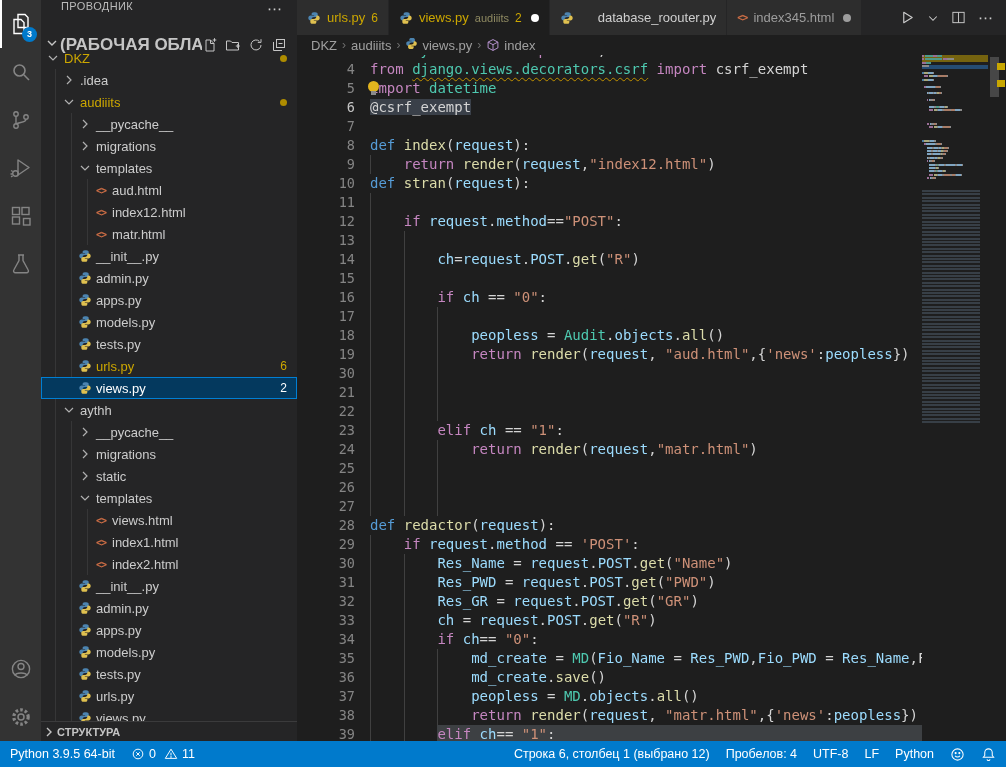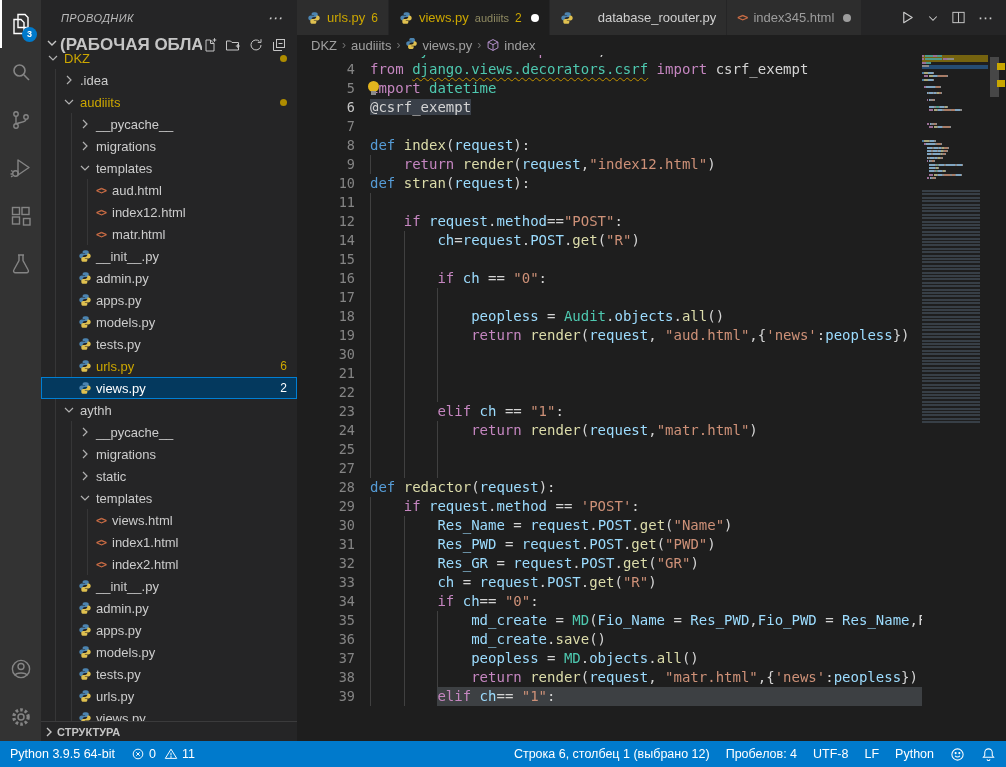--- a/index.html
+++ b/index.html
@@ -10,22 +10,22 @@
                display:flex;flex-direction:column;align-items:center;z-index:5;}
   .ab-item{width:41px;height:48px;display:flex;align-items:center;justify-content:center;
            position:relative;color:#858585;}
   .ab-item.active{color:#ffffff;box-shadow:inset 2px 0 0 #ffffff;}
   .ab-badge{position:absolute;right:4px;bottom:6px;background:#007acc;color:#fff;border-radius:50%;
             width:15px;height:15px;font-size:9px;line-height:15px;text-align:center;font-weight:bold;}
   .ab-spacer{flex:1;}
   
   .sidebar{position:absolute;left:41px;top:0;width:256px;bottom:26px;background:#252526;
            color:#cccccc;overflow:hidden;z-index:4;}
-  .sb-title{height:35px;display:flex;align-items:center;padding:0 14px 0 20px;font-size:11px;
-            color:#bbbbbb;letter-spacing:.4px;font-style:italic;}
+  .sb-title{height:35px;display:flex;align-items:flex-start;padding:0 14px 0 20px;font-size:11px;
+            color:#bbbbbb;letter-spacing:.4px;}
   .sb-title .more{margin-left:auto;color:#cccccc;font-size:15px;letter-spacing:1px;cursor:pointer;}
   .sb-section{height:19px;display:flex;padding:0 10px 0 3px;font-size:17px;
               font-weight:bold;color:#c5c5c5;gap:0;}
   .sb-section .ws-label{white-space:nowrap;overflow:hidden;}
   .sb-actions{margin-left:auto;display:flex;gap:7px;align-items:center;}
   .sb-actions svg{display:block;}
   .tree{position:absolute;top:53px;left:0;right:0;bottom:19px;overflow:hidden;}
   .trow{height:22px;display:flex;align-items:center;font-size:13px;position:relative;
         padding-right:10px;color:#cccccc;}
   .trow.first{margin-top:-6px;}
@@ -514,32 +514,34 @@
         <div class="cline"><span class="lnum">3</span><span class="ltext"><span class="toks"><span class="tk-k">from</span><span class="tk-w"> </span><span class="tk-t">aythh.models</span><span class="tk-w"> </span><span class="tk-k">import</span><span class="tk-w"> </span><span class="tk-t">MD</span><span class="tk-w">,</span><span class="tk-t">Audit</span></span></span></div>
         <div class="cline"><span class="lnum">4</span><span class="ltext"><span class="toks"><span class="tk-k">from</span><span class="tk-w"> </span><span class="tk-u">django.views.decorators.csrf</span><span class="tk-w"> </span><span class="tk-k">import</span><span class="tk-w"> </span><span class="tk-w">csrf_exempt</span></span></span></div>
         <div class="cline"><span class="lnum">5</span><span class="ltext"><span class="bulb"></span><span class="toks"><span class="tk-k">import</span><span class="tk-w"> </span><span class="tk-t">datetime</span></span></span></div>
         <div class="cline"><span class="lnum cur">6</span><span class="ltext"><span class="toks"><span class="sel"><span class="tk-w">@csrf_exempt</span></span></span></span></div>
         <div class="cline"><span class="lnum">7</span><span class="ltext"><span class="toks"></span></span></div>
         <div class="cline"><span class="lnum">8</span><span class="ltext"><span class="toks"><span class="tk-d">def</span><span class="tk-w"> </span><span class="tk-f">index</span><span class="tk-w">(</span><span class="tk-v">request</span><span class="tk-w">):</span></span></span></div>
         <div class="cline"><span class="lnum">9</span><span class="ltext"><span class="guide" style="left:0ch"></span><span class="toks"><span class="tk-w">    </span><span class="tk-k">return</span><span class="tk-w"> </span><span class="tk-f">render</span><span class="tk-w">(</span><span class="tk-v">request</span><span class="tk-w">,</span><span class="tk-s">"index12.html"</span><span class="tk-w">)</span></span></span></div>
         <div class="cline"><span class="lnum">10</span><span class="ltext"><span class="toks"><span class="tk-d">def</span><span class="tk-w"> </span><span class="tk-f">stran</span><span class="tk-w">(</span><span class="tk-v">request</span><span class="tk-w">):</span></span></span></div>
         <div class="cline"><span class="lnum">11</span><span class="ltext"><span class="guide" style="left:0ch"></span><span class="toks"></span></span></div>
         <div class="cline"><span class="lnum">12</span><span class="ltext"><span class="guide" style="left:0ch"></span><span class="toks"><span class="tk-w">    </span><span class="tk-k">if</span><span class="tk-w"> </span><span class="tk-v">request</span><span class="tk-w">.</span><span class="tk-v">method</span><span class="tk-w">==</span><span class="tk-s">"POST"</span><span class="tk-w">:</span></span></span></div>
+        <div class="cline"><span class="lnum">13</span><span class="ltext"><span class="guide" style="left:0ch"></span><span class="guide" style="left:4ch"></span><span class="toks"></span></span></div>
         <div class="cline"><span class="lnum">14</span><span class="ltext"><span class="guide" style="left:0ch"></span><span class="guide" style="left:4ch"></span><span class="toks"><span class="tk-w">        </span><span class="tk-v">ch</span><span class="tk-w">=</span><span class="tk-v">request</span><span class="tk-w">.</span><span class="tk-v">POST</span><span class="tk-w">.</span><span class="tk-f">get</span><span class="tk-w">(</span><span class="tk-s">"R"</span><span class="tk-w">)</span></span></span></div>
         <div class="cline"><span class="lnum">15</span><span class="ltext"><span class="guide" style="left:0ch"></span><span class="guide" style="left:4ch"></span><span class="toks"></span></span></div>
         <div class="cline"><span class="lnum">16</span><span class="ltext"><span class="guide" style="left:0ch"></span><span class="guide" style="left:4ch"></span><span class="toks"><span class="tk-w">        </span><span class="tk-k">if</span><span class="tk-w"> </span><span class="tk-v">ch</span><span class="tk-w"> == </span><span class="tk-s">"0"</span><span class="tk-w">:</span></span></span></div>
         <div class="cline"><span class="lnum">17</span><span class="ltext"><span class="guide" style="left:0ch"></span><span class="guide" style="left:4ch"></span><span class="guide" style="left:8ch"></span><span class="toks"></span></span></div>
         <div class="cline"><span class="lnum">18</span><span class="ltext"><span class="guide" style="left:0ch"></span><span class="guide" style="left:4ch"></span><span class="guide" style="left:8ch"></span><span class="toks"><span class="tk-w">            </span><span class="tk-v">peopless</span><span class="tk-w"> = </span><span class="tk-t">Audit</span><span class="tk-w">.</span><span class="tk-v">objects</span><span class="tk-w">.</span><span class="tk-f">all</span><span class="tk-w">()</span></span></span></div>
         <div class="cline"><span class="lnum">19</span><span class="ltext"><span class="guide" style="left:0ch"></span><span class="guide" style="left:4ch"></span><span class="guide" style="left:8ch"></span><span class="toks"><span class="tk-w">            </span><span class="tk-k">return</span><span class="tk-w"> </span><span class="tk-f">render</span><span class="tk-w">(</span><span class="tk-v">request</span><span class="tk-w">, </span><span class="tk-s">"aud.html"</span><span class="tk-w">,{</span><span class="tk-s">'news'</span><span class="tk-w">:</span><span class="tk-v">peopless</span><span class="tk-w">})</span></span></span></div>
         <div class="cline"><span class="lnum">30</span><span class="ltext"><span class="guide" style="left:0ch"></span><span class="guide" style="left:4ch"></span><span class="guide" style="left:8ch"></span><span class="toks"></span></span></div>
         <div class="cline"><span class="lnum">21</span><span class="ltext"><span class="guide" style="left:0ch"></span><span class="guide" style="left:4ch"></span><span class="guide" style="left:8ch"></span><span class="toks"></span></span></div>
         <div class="cline"><span class="lnum">22</span><span class="ltext"><span class="guide" style="left:0ch"></span><span class="guide" style="left:4ch"></span><span class="guide" style="left:8ch"></span><span class="toks"></span></span></div>
         <div class="cline"><span class="lnum">23</span><span class="ltext"><span class="guide" style="left:0ch"></span><span class="guide" style="left:4ch"></span><span class="toks"><span class="tk-w">        </span><span class="tk-k">elif</span><span class="tk-w"> </span><span class="tk-v">ch</span><span class="tk-w"> == </span><span class="tk-s">"1"</span><span class="tk-w">:</span></span></span></div>
         <div class="cline"><span class="lnum">24</span><span class="ltext"><span class="guide" style="left:0ch"></span><span class="guide" style="left:4ch"></span><span class="guide" style="left:8ch"></span><span class="toks"><span class="tk-w">            </span><span class="tk-k">return</span><span class="tk-w"> </span><span class="tk-f">render</span><span class="tk-w">(</span><span class="tk-v">request</span><span class="tk-w">,</span><span class="tk-s">"matr.html"</span><span class="tk-w">)</span></span></span></div>
         <div class="cline"><span class="lnum">25</span><span class="ltext"><span class="guide" style="left:0ch"></span><span class="guide" style="left:4ch"></span><span class="guide" style="left:8ch"></span><span class="toks"></span></span></div>
+        <div class="cline"><span class="lnum">26</span><span class="ltext"><span class="guide" style="left:0ch"></span><span class="guide" style="left:4ch"></span><span class="guide" style="left:8ch"></span><span class="toks"></span></span></div>
         <div class="cline"><span class="lnum">27</span><span class="ltext"><span class="guide" style="left:0ch"></span><span class="guide" style="left:4ch"></span><span class="guide" style="left:8ch"></span><span class="toks"></span></span></div>
         <div class="cline"><span class="lnum">28</span><span class="ltext"><span class="toks"><span class="tk-d">def</span><span class="tk-w"> </span><span class="tk-f">redactor</span><span class="tk-w">(</span><span class="tk-v">request</span><span class="tk-w">):</span></span></span></div>
         <div class="cline"><span class="lnum">29</span><span class="ltext"><span class="guide" style="left:0ch"></span><span class="toks"><span class="tk-w">    </span><span class="tk-k">if</span><span class="tk-w"> </span><span class="tk-v">request</span><span class="tk-w">.</span><span class="tk-v">method</span><span class="tk-w"> == </span><span class="tk-s">'POST'</span><span class="tk-w">:</span></span></span></div>
         <div class="cline"><span class="lnum">30</span><span class="ltext"><span class="guide" style="left:0ch"></span><span class="guide" style="left:4ch"></span><span class="toks"><span class="tk-w">        </span><span class="tk-v">Res_Name</span><span class="tk-w"> = </span><span class="tk-v">request</span><span class="tk-w">.</span><span class="tk-v">POST</span><span class="tk-w">.</span><span class="tk-f">get</span><span class="tk-w">(</span><span class="tk-s">"Name"</span><span class="tk-w">)</span></span></span></div>
         <div class="cline"><span class="lnum">31</span><span class="ltext"><span class="guide" style="left:0ch"></span><span class="guide" style="left:4ch"></span><span class="toks"><span class="tk-w">        </span><span class="tk-v">Res_PWD</span><span class="tk-w"> = </span><span class="tk-v">request</span><span class="tk-w">.</span><span class="tk-v">POST</span><span class="tk-w">.</span><span class="tk-f">get</span><span class="tk-w">(</span><span class="tk-s">"PWD"</span><span class="tk-w">)</span></span></span></div>
         <div class="cline"><span class="lnum">32</span><span class="ltext"><span class="guide" style="left:0ch"></span><span class="guide" style="left:4ch"></span><span class="toks"><span class="tk-w">        </span><span class="tk-v">Res_GR</span><span class="tk-w"> = </span><span class="tk-v">request</span><span class="tk-w">.</span><span class="tk-v">POST</span><span class="tk-w">.</span><span class="tk-f">get</span><span class="tk-w">(</span><span class="tk-s">"GR"</span><span class="tk-w">)</span></span></span></div>
         <div class="cline"><span class="lnum">33</span><span class="ltext"><span class="guide" style="left:0ch"></span><span class="guide" style="left:4ch"></span><span class="toks"><span class="tk-w">        </span><span class="tk-v">ch</span><span class="tk-w"> = </span><span class="tk-v">request</span><span class="tk-w">.</span><span class="tk-v">POST</span><span class="tk-w">.</span><span class="tk-f">get</span><span class="tk-w">(</span><span class="tk-s">"R"</span><span class="tk-w">)</span></span></span></div>
         <div class="cline"><span class="lnum">34</span><span class="ltext"><span class="guide" style="left:0ch"></span><span class="guide" style="left:4ch"></span><span class="toks"><span class="tk-w">        </span><span class="tk-k">if</span><span class="tk-w"> </span><span class="tk-v">ch</span><span class="tk-w">== </span><span class="tk-s">"0"</span><span class="tk-w">:</span></span></span></div>
         <div class="cline"><span class="lnum">35</span><span class="ltext"><span class="guide" style="left:0ch"></span><span class="guide" style="left:4ch"></span><span class="guide" style="left:8ch"></span><span class="toks"><span class="tk-w">            </span><span class="tk-v">md_create</span><span class="tk-w"> = </span><span class="tk-t">MD</span><span class="tk-w">(</span><span class="tk-v">Fio_Name</span><span class="tk-w"> = </span><span class="tk-v">Res_PWD</span><span class="tk-w">,</span><span class="tk-v">Fio_PWD</span><span class="tk-w"> = </span><span class="tk-v">Res_Name</span><span class="tk-w">,F</span></span></span></div>
         <div class="cline"><span class="lnum">36</span><span class="ltext"><span class="guide" style="left:0ch"></span><span class="guide" style="left:4ch"></span><span class="guide" style="left:8ch"></span><span class="toks"><span class="tk-w">            </span><span class="tk-v">md_create</span><span class="tk-w">.</span><span class="tk-f">save</span><span class="tk-w">()</span></span></span></div>

